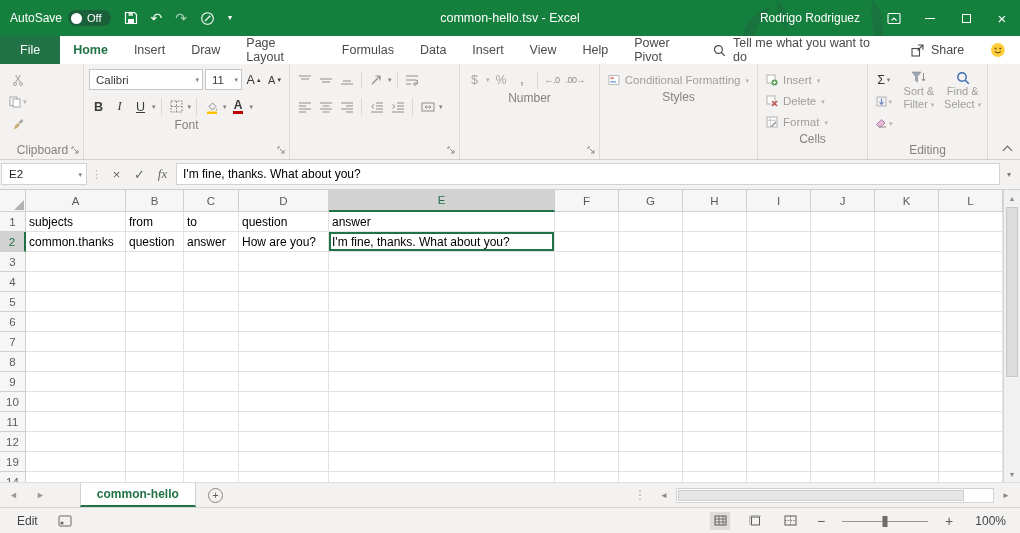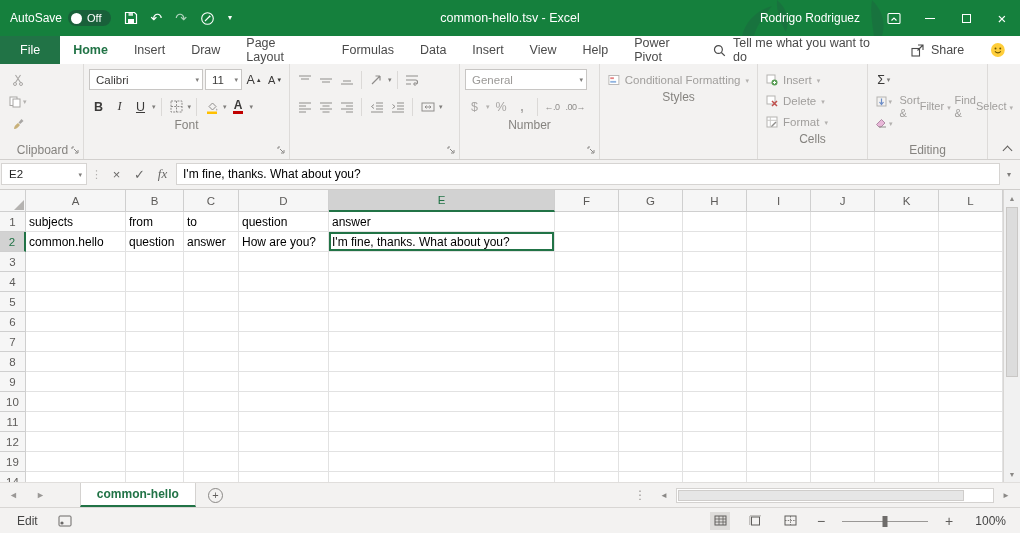--- a/index.html
+++ b/index.html
@@ -48,21 +48,21 @@
   .sbtn{height:21px;min-width:19px;display:flex;align-items:center;justify-content:center;color:#3b3a39;font-size:12.5px;gap:2px;padding:0 2px}
   .sbtn.dis{color:#a8a6a4}
   .sbtn.bold{font-weight:700}
   .sbtn.ital{font-style:italic;font-family:"Liberation Serif",serif}
   .sbtn.und{text-decoration:underline}
   .vr{width:1px;height:18px;background:#dbd9d7;margin:0 3px}
   .bigbtn{display:flex;flex-direction:column;align-items:center;width:46px;color:#a8a6a4;font-size:11.5px;gap:2px;padding-top:3px}
   .minicol{display:flex;flex-direction:column;gap:1px;padding-top:2px}
   .stackbtn{display:flex;align-items:center;gap:5px;height:20px;font-size:11.5px;color:#a09e9c;padding:0 3px;white-space:nowrap}
   .stackcol{display:flex;flex-direction:column;gap:1px;padding-top:3px}
-  .vbtn{display:flex;flex-direction:row;align-items:center;width:50px;font-size:11px;color:#a09e9c;line-height:1.2;padding-top:4px;gap:0}
+  .vbtn{display:flex;flex-direction:column;align-items:center;width:50px;font-size:11px;color:#a09e9c;line-height:1.2;padding-top:4px;gap:0}
   .vbtn .with-car{display:flex;align-items:center;gap:3px}
   .fontA{font-weight:700;color:#3b3a39;font-size:12px;line-height:11px;border-bottom:3px solid #c00000;padding:0 1px}
   .suptri{font-size:7px;vertical-align:super;line-height:1}
   .dec{font-size:9px;color:#8f8d8b;letter-spacing:-.5px}
   .collapse-ribbon{position:absolute;right:9px;bottom:7px;width:8px;height:8px}
   .collapse-ribbon::before{content:"";position:absolute;left:1px;top:3px;width:6px;height:6px;border-left:1.5px solid #605e5c;border-top:1.5px solid #605e5c;transform:rotate(45deg)}
 
   
   .formula{flex:0 0 30px;background:#f3f2f1;border-bottom:1px solid #cfcdcb;display:flex;align-items:center;padding:3px 2px 4px 0}
   .namebox{width:86px;height:22px;background:#fff;border:1px solid #d6d4d2;display:flex;align-items:center;padding-left:7px;color:#262626;font-size:11.5px;margin-left:1px}
@@ -371,26 +371,20 @@
       </div>
       <span class="launcher"><svg width="9" height="9" viewBox="0 0 9 9">
             <path d="M1 3V1h2" fill="none" stroke="#8a8886"></path>
             <path d="M3 3l3.5 3.5M7 4v3H4" fill="none" stroke="#8a8886"></path>
           </svg></span>
     </div>
 
     <div class="rgroup" style="width:140px">
       <div class="rg-rows">
         <div class="rrow">
-          <div class="combo dim" style="width:122px">
-              <span>General</span>
-              <span class="car">▾</span>
-            </div>
-        </div>
-        <div class="rrow">
           <span class="sbtn dis">$</span>
             <span class="car dis">▾</span>
           <span class="sbtn dis">%</span>
           <span class="sbtn dis" style="font-weight:700">,</span>
           <span class="vr"></span>
           <span class="sbtn">
               <span class="dec">←.0</span>
             </span>
           <span class="sbtn">
               <span class="dec">.00→</span>
@@ -550,21 +544,21 @@
             <div class="cell" style="width: 64px;"></div>
             <div class="cell" style="width: 64px;"></div>
             <div class="cell" style="width: 64px;"></div>
             <div class="cell" style="width: 64px;"></div>
             <div class="cell" style="width: 64px;"></div>
             <div class="cell" style="width: 64px;"></div>
             <div class="cell" style="width: 64px;"></div>
           </div>
           <div class="grow">
             <div class="hcell rowhdr sel" style="width: 26px;">2</div>
-            <div class="cell" style="width: 100px;">common.hello</div>
+            <div class="cell" style="width: 100px;">common.thanks</div>
             <div class="cell" style="width: 58px;">question</div>
             <div class="cell" style="width: 55px;">answer</div>
             <div class="cell" style="width: 90px;">How are you?</div>
             <div class="cell active" style="width: 226px;">I'm fine, thanks. What about you?</div>
             <div class="cell" style="width: 64px;"></div>
             <div class="cell" style="width: 64px;"></div>
             <div class="cell" style="width: 64px;"></div>
             <div class="cell" style="width: 64px;"></div>
             <div class="cell" style="width: 64px;"></div>
             <div class="cell" style="width: 64px;"></div>

